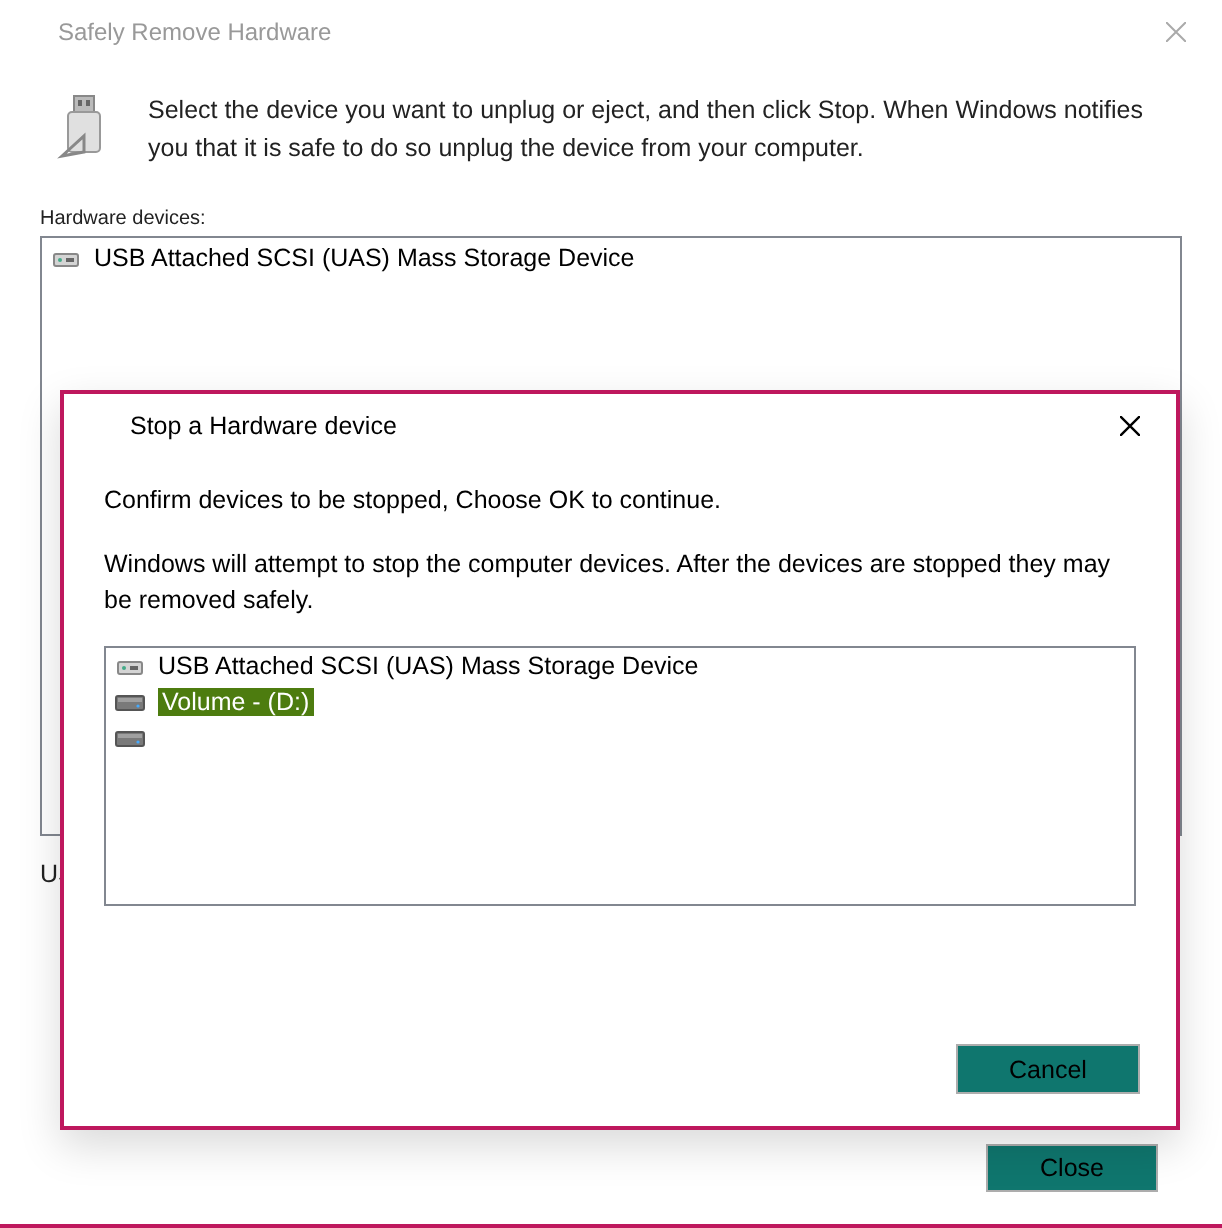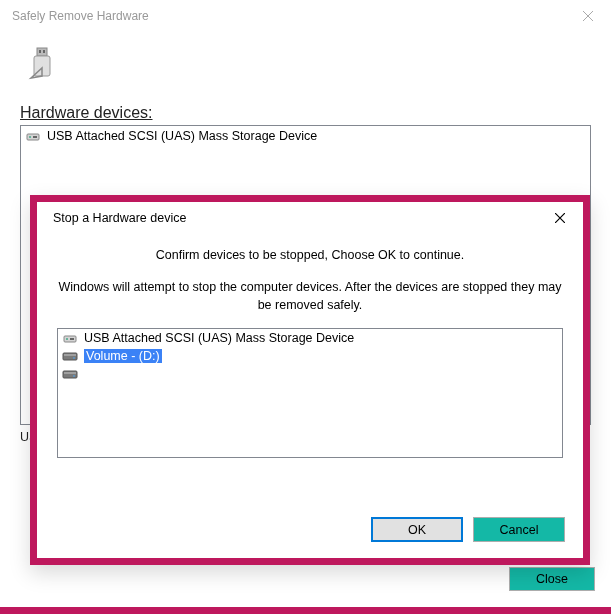--- a/index.html
+++ b/index.html
@@ -1,47 +1,47 @@
 <!DOCTYPE html>
 <html><head>
   <meta charset="utf-8">
   <style>
     * { box-sizing: border-box; margin: 0; padding: 0; font-family: 'Segoe UI', Tahoma, sans-serif; }
     body { background: #fff; width: 611px; height: 614px; position: relative; overflow: hidden; }
     
-    .window { position: absolute; background: #fff; border: 7px solid #be185d; }
-    .titlebar { height: 32px; display: flex; align-items: center; padding: 0 0 0 12px; background: #fff; }
+    .window { position: absolute; background: #fff; border: 2px solid #be185d; }
+    .titlebar { height: 32px; display: flex; align-items: center; padding: 0 0 0 29px; background: #fff; }
     .titlebar .title { flex: 1; font-size: 12px; color: #999; }
     .titlebar .close { width: 46px; height: 32px; display: flex; align-items: center; justify-content: center; color: #aaa; cursor: pointer; }
     
     .main-window { top: 0; left: 0; width: 611px; height: 614px; border-top: none; border-left: none; border-right: none; }
     .main-window .titlebar { border-bottom: none; }
     
     .description-row { display: flex; padding: 14px 20px 14px 28px; gap: 18px; }
     .usb-big-icon { width: 28px; height: 38px; flex-shrink: 0; }
     .description { font-size: 12.5px; color: #222; line-height: 1.5; }
     
-    .section-label { font-size: 16px; color: #222; padding: 6px 0 3px 20px; text-decoration: underline; }
+    .section-label { font-size: 10px; color: #222; padding: 6px 0 3px 20px; }
     .device-listbox { margin: 0 20px 0 20px; border: 1px solid #828790; background: #fff; height: 300px; }
     .device-listbox .row { display: flex; align-items: center; gap: 6px; padding: 2px 4px; font-size: 12.5px; }
     
     .partial-label { position: absolute; left: 20px; top: 430px; font-size: 12.5px; color: #222; }
     
-    .bottom-buttons { position: absolute; bottom: 16px; right: 16px; display: flex; gap: 8px; }
-    .btn { min-width: 86px; height: 24px; border: 1px solid #adadad; background: #14b8a6; font-size: 12.5px; cursor: pointer; }
+    .bottom-buttons { position: absolute; bottom: 16px; right: 32px; display: flex; gap: 8px; }
+    .btn { min-width: 86px; height: 24px; border: 1px solid #adadad; background: #0f766e; font-size: 12.5px; cursor: pointer; }
     .btn.default { border: 2px solid #0078d7; background: #e1e1e1; }
     
     .modal-window { top: 195px; left: 30px; width: 560px; height: 370px; box-shadow: 0 8px 20px rgba(0,0,0,0.15); z-index: 10; }
     .modal-window .titlebar .title { color: #000; font-size: 12.5px; padding-left: 4px; }
     .modal-window .titlebar .close { color: #000; }
-    .modal-body { padding: 12px 20px; text-align: center; }
+    .modal-body { padding: 12px 20px; }
     .modal-body p { font-size: 12.5px; color: #000; line-height: 1.45; margin-bottom: 14px; }
     .modal-list { border: 1px solid #828790; background: #fff; height: 130px; margin-top: 4px; }
     .modal-list .row { display: flex; align-items: center; gap: 6px; padding: 1px 4px; font-size: 12.5px; }
-    .modal-list .row.selected span.text { background: #3b82f6; color: #fff; padding: 0 2px; }
+    .modal-list .row.selected span.text { background: #4d7c0f; color: #fff; padding: 0 2px; }
     .modal-buttons { position: absolute; bottom: 16px; right: 18px; display: flex; gap: 10px; }
     .modal-buttons .btn { min-width: 92px; height: 25px; }
     
     .icon-mini { width: 16px; height: 16px; flex-shrink: 0; }
   </style>
 </head>
 <body>
 
 <div class="window main-window">
   <div class="titlebar">
@@ -54,20 +54,21 @@
   </div>
 
   <div class="description-row">
     <svg class="usb-big-icon" viewBox="0 0 28 38">
       <rect x="9" y="2" width="10" height="8" fill="#bbb" stroke="#888"></rect>
       <rect x="11" y="4" width="2" height="3" fill="#666"></rect>
       <rect x="15" y="4" width="2" height="3" fill="#666"></rect>
       <rect x="6" y="10" width="16" height="20" rx="2" fill="#e0e0e0" stroke="#999"></rect>
       <path d="M3 32 L14 22 L14 30 Z" fill="none" stroke="#888" stroke-width="1.5"></path>
     </svg>
+    <div class="description">Select the device you want to unplug or eject, and then click Stop. When Windows notifies you that it is safe to do so unplug the device from your computer.</div>
   </div>
 
   <div class="section-label">Hardware devices:</div>
   <div class="device-listbox">
     <div class="row">
       <svg class="icon-mini" viewBox="0 0 16 16">
         <rect x="2" y="6" width="12" height="6" rx="1" fill="#d4d4d4" stroke="#888"></rect>
         <circle cx="5" cy="9" r="1" fill="#4a8"></circle>
         <rect x="8" y="8" width="4" height="2" fill="#666"></rect>
       </svg>
@@ -114,16 +115,15 @@
       <div class="row">
         <svg class="icon-mini" viewBox="0 0 16 16">
           <rect x="1" y="5" width="14" height="7" rx="1" fill="#7a7a7a" stroke="#555"></rect>
           <rect x="2" y="6" width="12" height="2" fill="#a0a0a0"></rect>
           <circle cx="12" cy="10" r="0.8" fill="#4af"></circle>
         </svg>
       </div>
     </div>
   </div>
   <div class="modal-buttons">
-    <button class="btn default">OK</button>
     <button class="btn">Cancel</button>
   </div>
 </div>
 
 </body></html>

